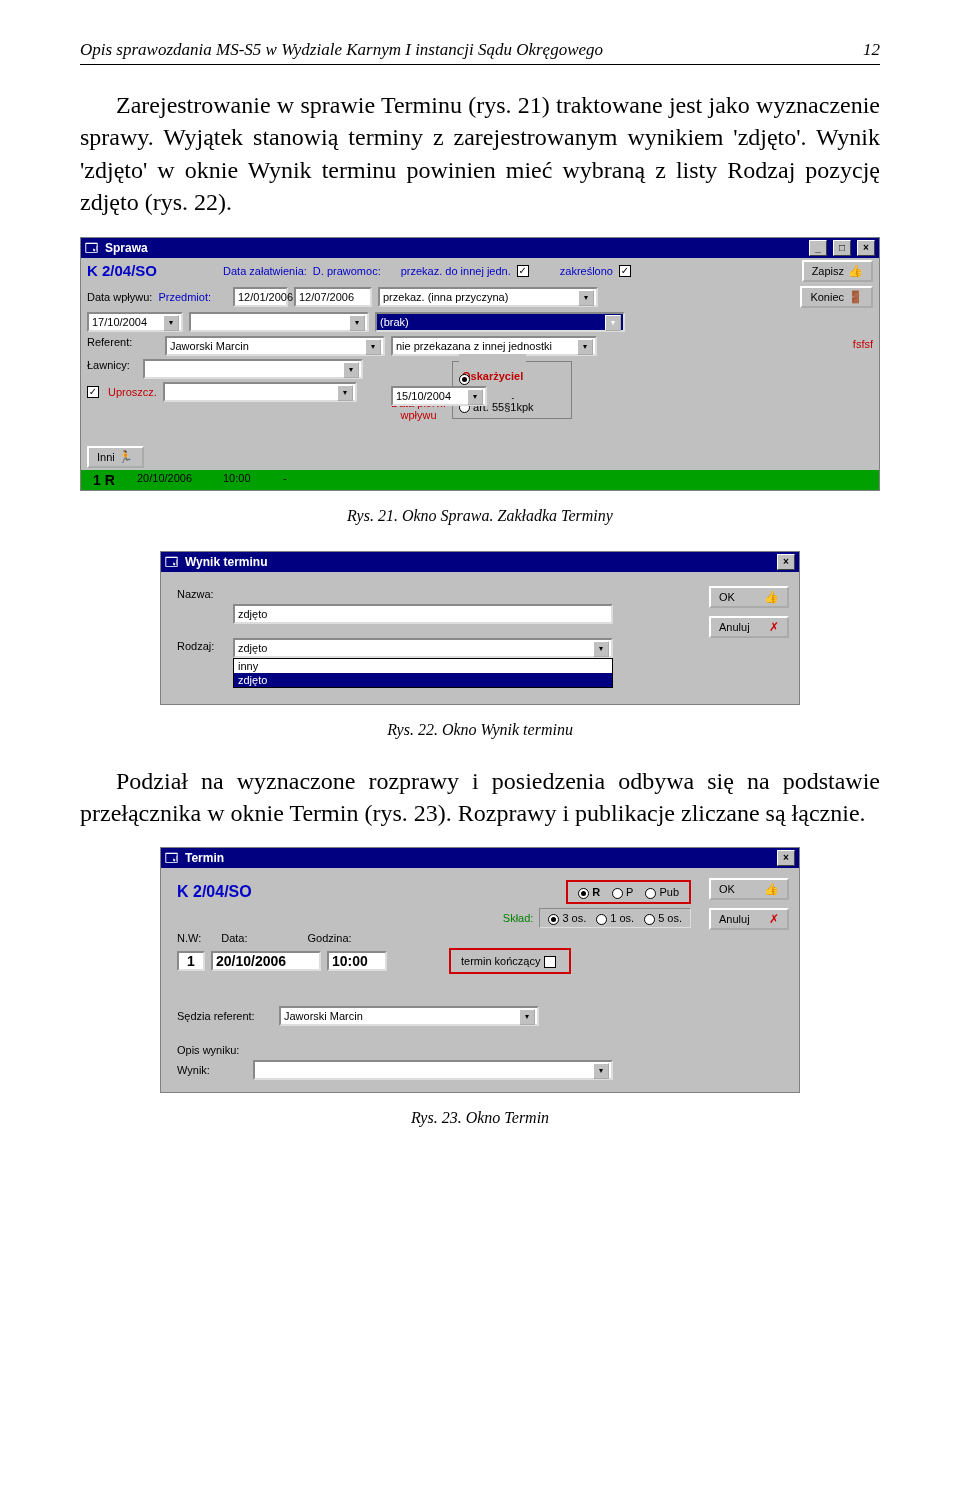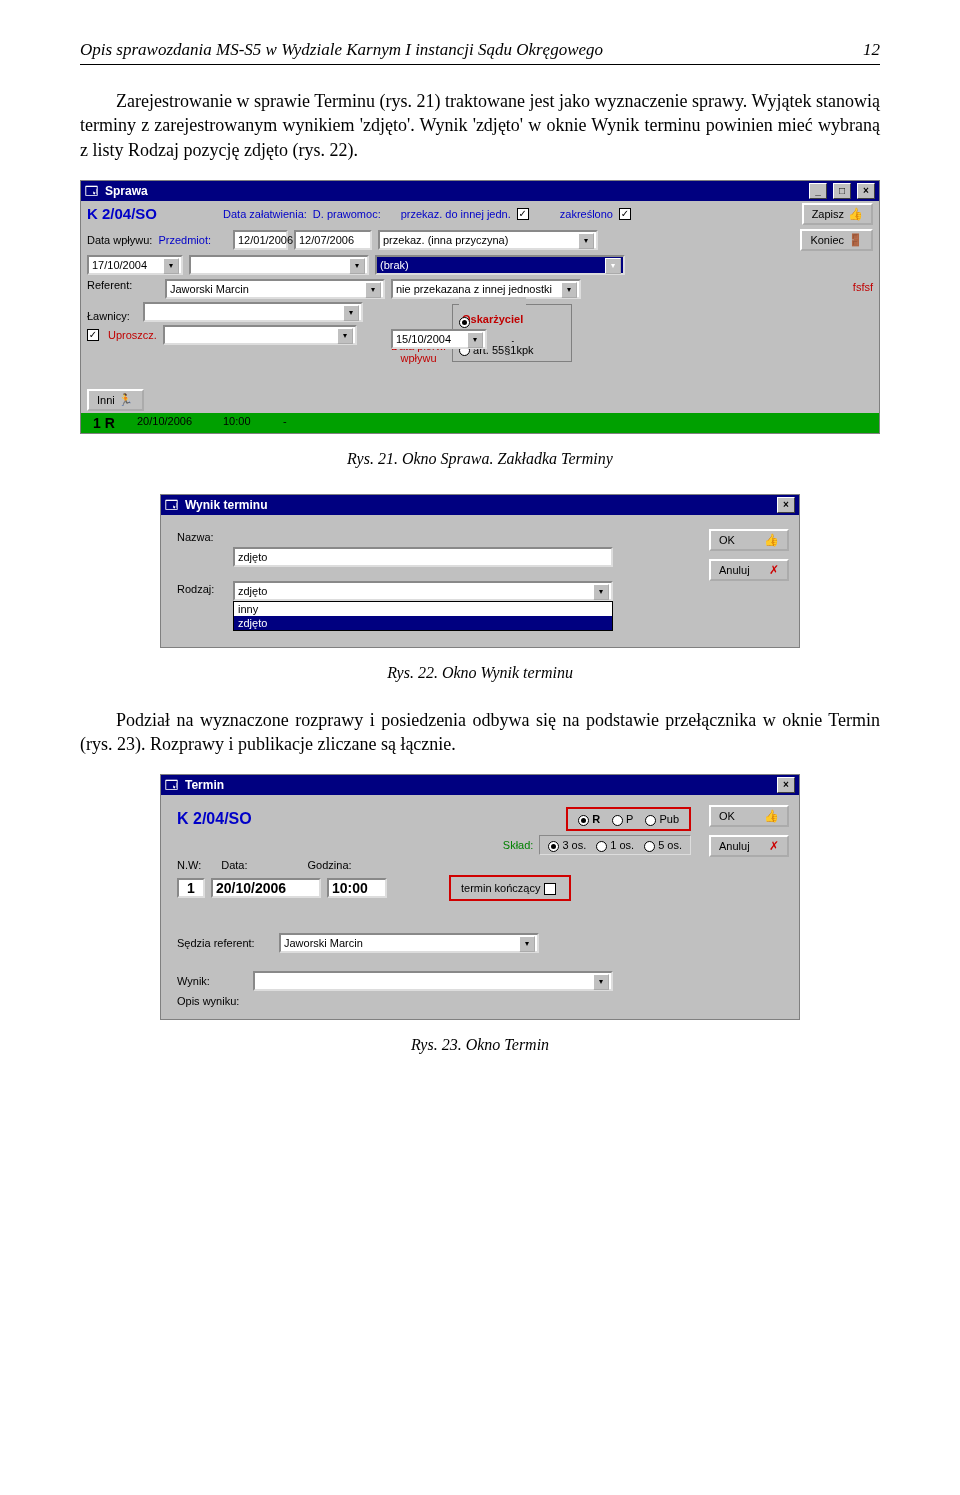--- a/index.html
+++ b/index.html
@@ -19,21 +19,21 @@
     justify-content: space-between;
     font-style: italic;
     font-size: 17px;
     margin-bottom: 4px;
   }
   .hr {
     border-top: 1px solid #000;
     margin-bottom: 24px;
   }
   .body-text {
-    font-size: 18px;
+    font-size: 24px;
     line-height: 1.35;
     text-align: justify;
     margin: 0 0 18px 0;
   }
   .indent { text-indent: 36px; }
   .caption {
     text-align: center;
     font-style: italic;
     font-size: 16px;
     margin: 16px 0 26px 0;
@@ -223,32 +223,32 @@
       <span class="select" style="width:180px"></span>
       <span class="select" style="width:250px;background:#000080;color:#fff">(brak)</span>
     </div>
 
     <div class="row" style="align-items:flex-start">
       <div style="display:flex;flex-direction:column;gap:3px">
         <div style="display:flex;align-items:flex-start;gap:22px">
           <span class="label" style="width:56px">Referent:</span>
           <span class="select" style="width:220px">Jaworski Marcin</span>
         </div>
-        <div style="display:flex;align-items:flex-end;gap:0">
+        <div style="display:flex;align-items:flex-start;gap:0">
           <span class="label" style="width:56px">Ławnicy:</span>
           <span class="select" style="width:220px"></span>
         </div>
         <div style="display:flex;align-items:center;gap:6px">
           <span class="checkbox">✓</span>
           <span class="label red">Uproszcz.</span>
           <span class="select" style="width:194px"></span>
         </div>
       </div>
       <div style="display:flex;flex-direction:column;gap:3px">
-        <span class="select" style="width:190px">nie przekazana z innej jednostki</span>
+        <span class="select" style="width:206px">nie przekazana z innej jednostki</span>
         <div style="display:flex;gap:4px;align-items:flex-end">
           <div style="text-align:center;">
             <div class="label red">Data pierw.</div>
             <div class="label red">wpływu</div>
           </div>
           <div class="groupbox" style="width:120px">
             <span class="legend red bold">Oskarżyciel</span>
             <div><span class="radio checked"></span><span class="label bold">publiczny</span></div>
             <div><span class="radio"></span><span class="label">prywatny</span></div>
             <div><span class="radio"></span><span class="label">art. 55§1kpk</span></div>
@@ -364,25 +364,25 @@
             <span class="checkbox"></span>
           </span>
         </div>
         <div style="height:28px"></div>
         <div class="row">
           <span class="label" style="width:96px">Sędzia referent:</span>
           <span class="select" style="width:260px">Jaworski Marcin</span>
         </div>
         <div style="height:14px"></div>
         <div class="row">
+          <span class="label" style="width:70px">Opis wyniku:</span>
+        </div>
+        <div class="row">
           <span class="label" style="width:70px">Wynik:</span>
           <span class="select" style="width:360px"></span>
-        </div>
-        <div class="row">
-          <span class="label" style="width:70px">Opis wyniku:</span>
         </div>
       </div>
       <div style="display:flex;flex-direction:column;gap:8px">
         <span class="btn" style="width:80px;justify-content:space-between">
             <span>OK</span>
             <span class="ticon">👍</span>
           </span>
         <span class="btn" style="width:80px;justify-content:space-between">
             <span>Anuluj</span>
             <span class="ticon" style="color:#c00">✗</span>

